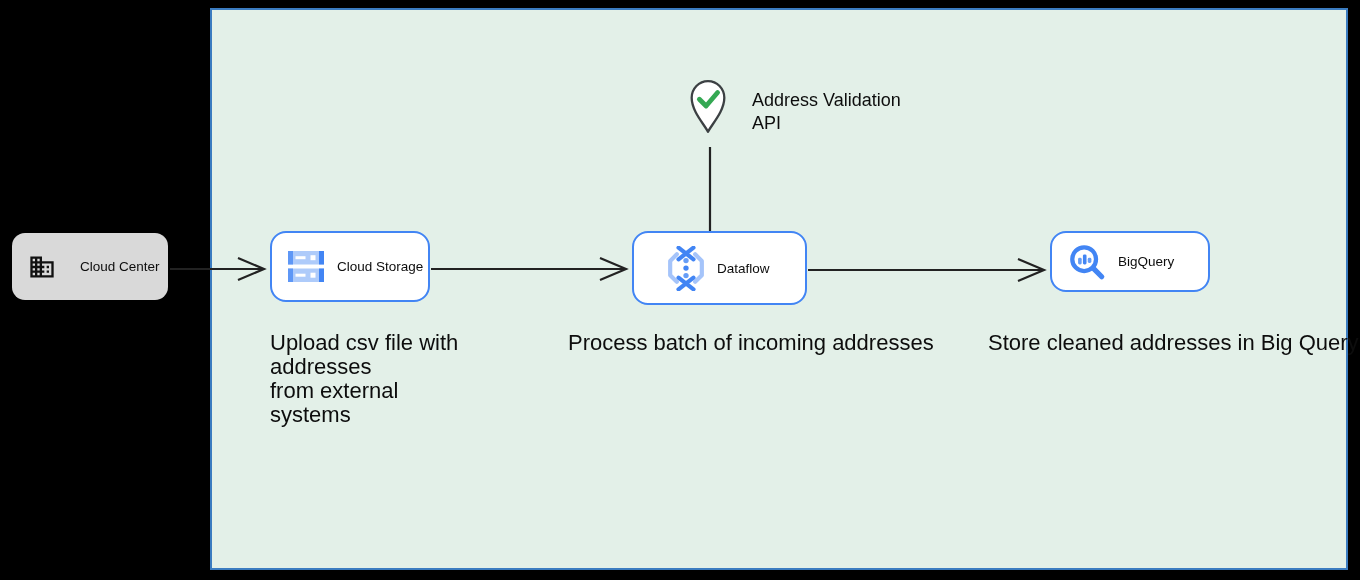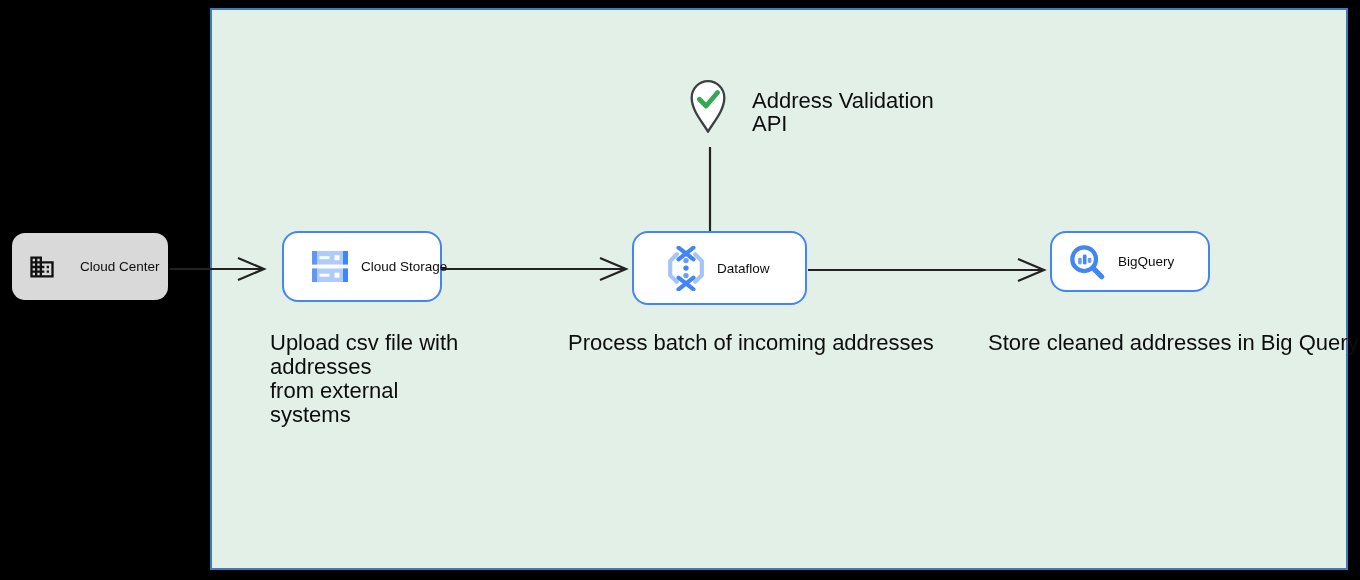--- a/index.html
+++ b/index.html
@@ -25,28 +25,28 @@
     background:var(--node-fill,#fff);
     border:2.5px solid var(--node-border,#4285f4);
     border-radius:16px;
   }
   .node-data-center{
     left:12px;top:233px;width:156px;height:67px;
     background:var(--data-center-fill,#d9d9d9);
     border-radius:13px;
     padding-left:16px;gap:24px;
   }
-  .node-cloud-storage{left:270px;top:231px;width:160px;height:71px;padding-left:27px;gap:12px;margin-left:12px;}
+  .node-cloud-storage{left:270px;top:231px;width:160px;height:71px;padding-left:15px;gap:12px;}
   .node-dataflow{left:632px;top:231px;width:175px;height:74px;padding-left:32px;gap:11px;}
   .node-bigquery{left:1050px;top:231px;width:160px;height:61px;padding-left:16px;gap:12px;}
   .icon{display:flex;align-items:center;justify-content:center;}
   .pin{position:absolute;left:684px;top:76px;z-index:10;}
   .api-label{
     position:absolute;left:752px;top:89px;z-index:10;
-    color:var(--text,#0d0d0d);font-size:22px;line-height:23px;white-space:pre-line;
+    color:var(--text,#0d0d0d);font-size:18px;line-height:23px;white-space:pre-line;
   }
   .caption{
     position:absolute;z-index:10;color:var(--text,#0d0d0d);
     font-size:22px;line-height:24px;white-space:pre-line;
   }
   .caption-upload{left:270px;top:331px;}
   .caption-process{left:568px;top:331px;}
   .caption-store{left:988px;top:331px;}
 </style>
 </head>

